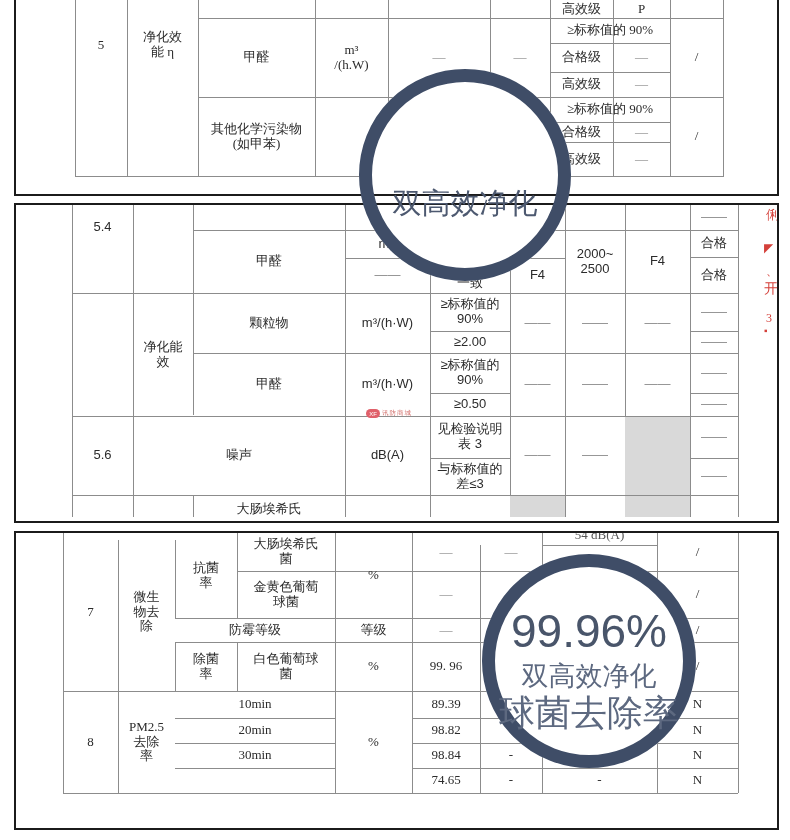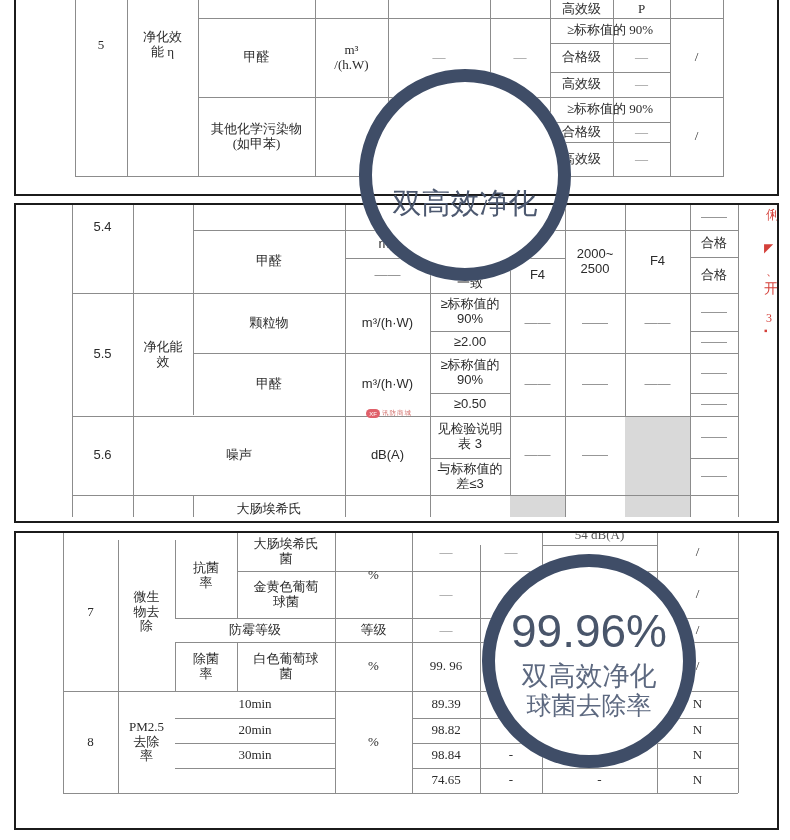--- a/index.html
+++ b/index.html
@@ -119,21 +119,20 @@
     <div class="c" style="left:416px;top:69px;width:80px;height:23px">一致</div>
     <div class="c dim" style="left:496px;top:27px;width:55px;height:28px">—</div>
     <div class="c" style="left:496px;top:55px;width:55px;height:35px">F4</div>
     <div class="c" style="left:551px;top:27px;width:60px;height:63px">2000~
 2500</div>
     <div class="c" style="left:611px;top:27px;width:65px;height:63px">F4</div>
     <div class="c dim" style="left:676px;top:2px;width:48px;height:25px">——</div>
     <div class="c" style="left:676px;top:27px;width:48px;height:27px">合格</div>
     <div class="c" style="left:676px;top:54px;width:48px;height:36px">合格</div>
 
-    <div class="c" style="left:58px;top:90px;width:61px;height:123px">5.5</div>
     <div class="c" style="left:179px;top:90px;width:152px;height:60px">颗粒物</div>
     <div class="c" style="left:119px;top:90px;width:60px;height:123px">净化能
 效</div>
     <div class="c" style="left:331px;top:90px;width:85px;height:60px">m³/(h·W)</div>
     <div class="c" style="left:416px;top:90px;width:80px;height:38px">≥标称值的
 90%</div>
     <div class="c" style="left:416px;top:128px;width:80px;height:22px">≥2.00</div>
     <div class="c dim" style="left:496px;top:90px;width:55px;height:60px">——</div>
     <div class="c dim" style="left:551px;top:90px;width:60px;height:60px">——</div>
     <div class="c dim" style="left:611px;top:90px;width:65px;height:60px">——</div>
@@ -266,15 +265,15 @@
   <div class="frame" style="top:531px;height:295px"></div>
 
   <div class="stamp-fill" style="left:359px;top:69px;width:212px;height:212px"></div>
   <div class="stamp-face" style="left:359px;top:69px;width:212px;height:212px;border:13px solid #3f4d67"></div>
   <div class="stamp-text" style="left:359px;top:184px;width:212px;font-size:29px;color:#4d5970">双高效净化</div>
 
   <div class="stamp-fill" style="left:482px;top:554px;width:214px;height:214px"></div>
   <div class="stamp-face" style="left:482px;top:554px;width:214px;height:214px;border:13px solid #3f4d67"></div>
   <div class="stamp-text" style="left:482px;top:604px;width:214px;font-size:46px;font-weight:500;color:#49556a">99.96%</div>
   <div class="stamp-text" style="left:482px;top:658px;width:214px;font-size:27px;color:#5d6980">双高效净化</div>
-  <div class="stamp-text" style="left:482px;top:689px;width:214px;font-size:25px;color:#5d6980">球菌去除率</div>
+  <div class="stamp-text" style="left:482px;top:689px;width:214px;font-size:36px;color:#5d6980">球菌去除率</div>
 
 </div>
 
 </body></html>

